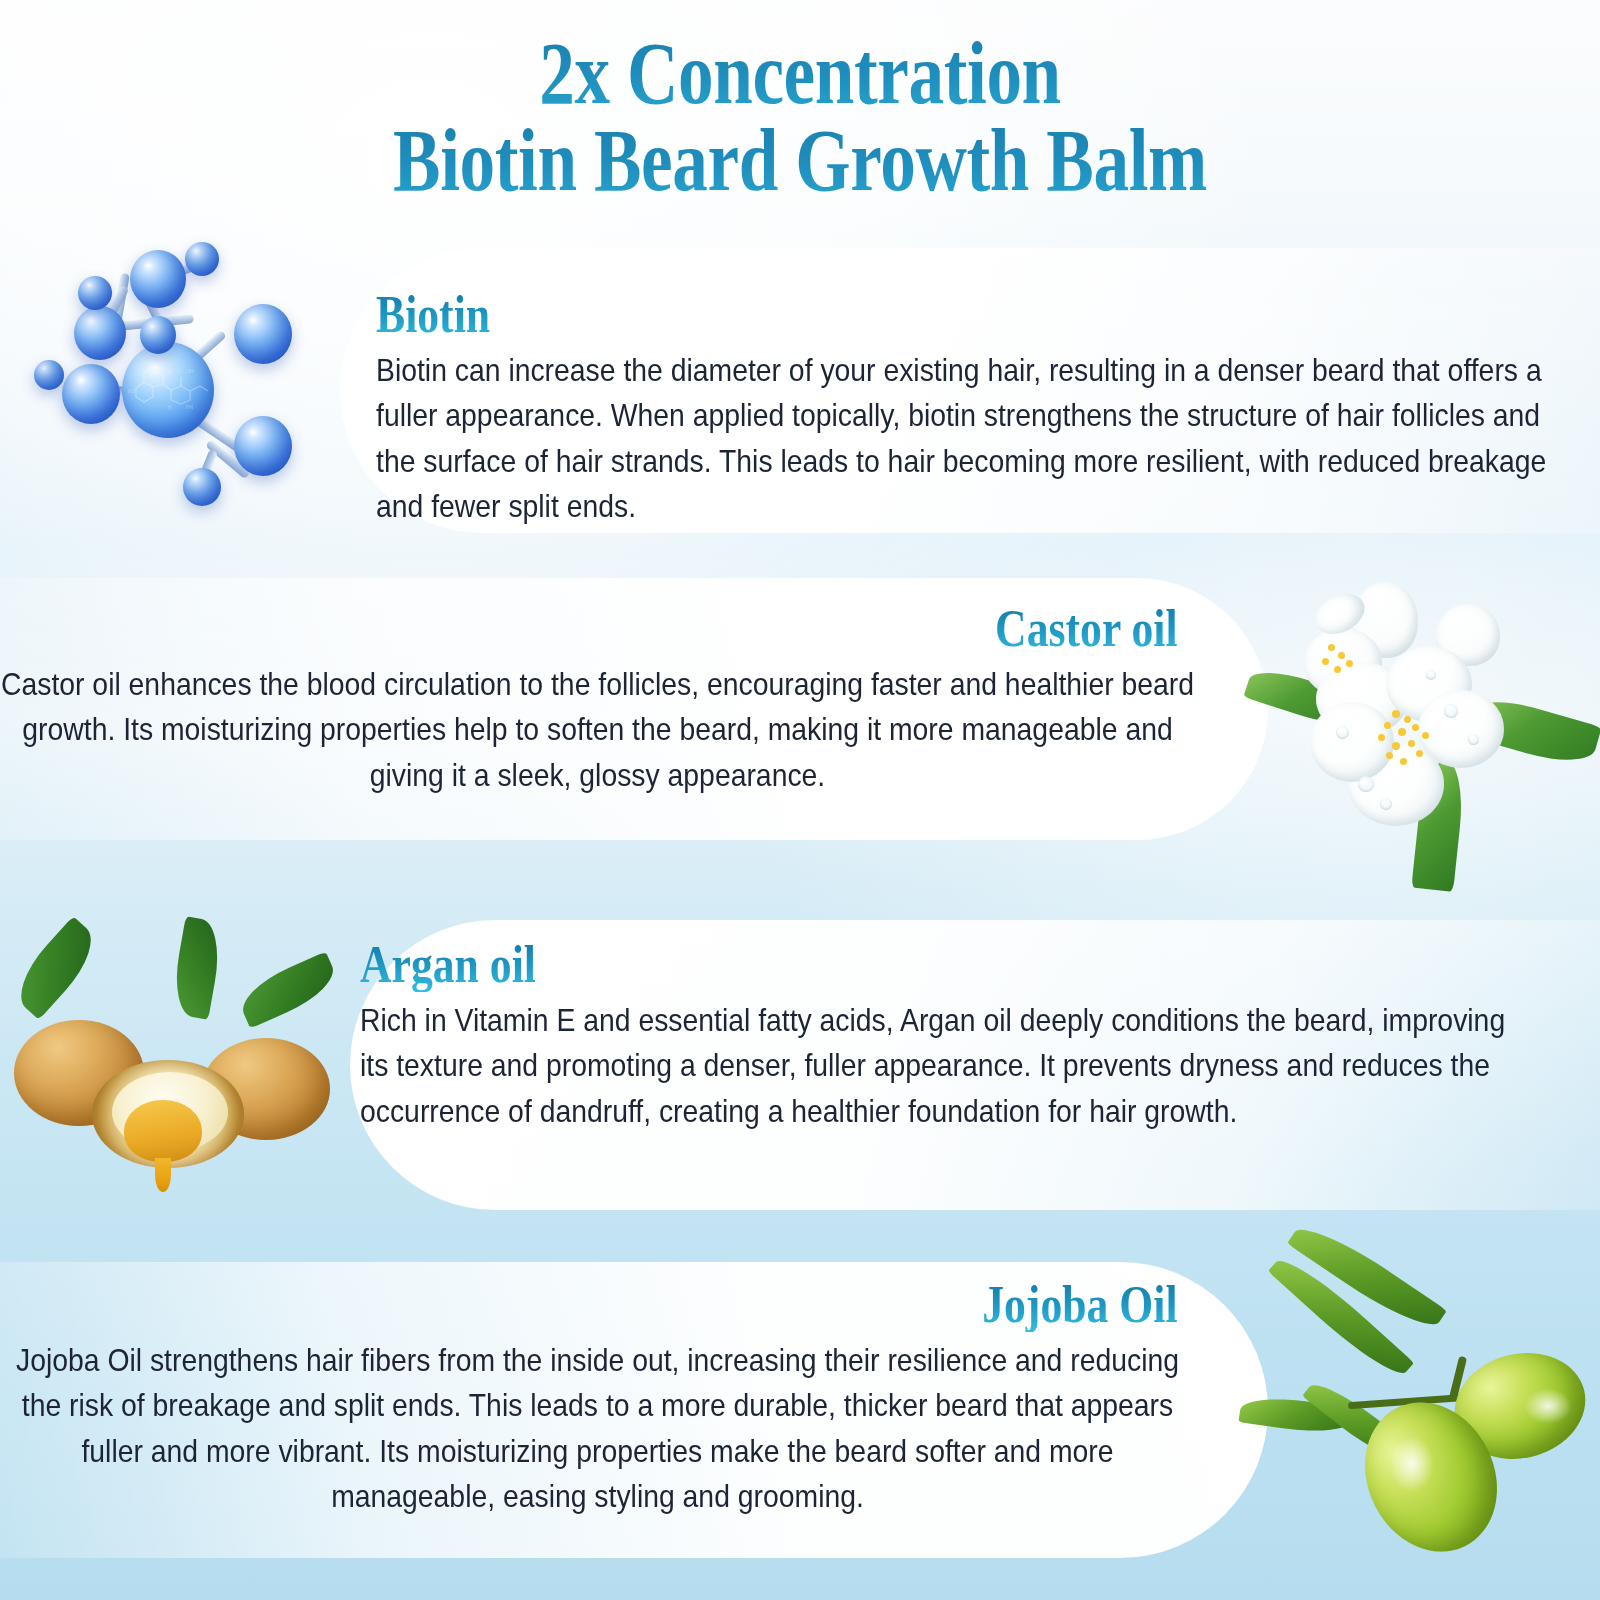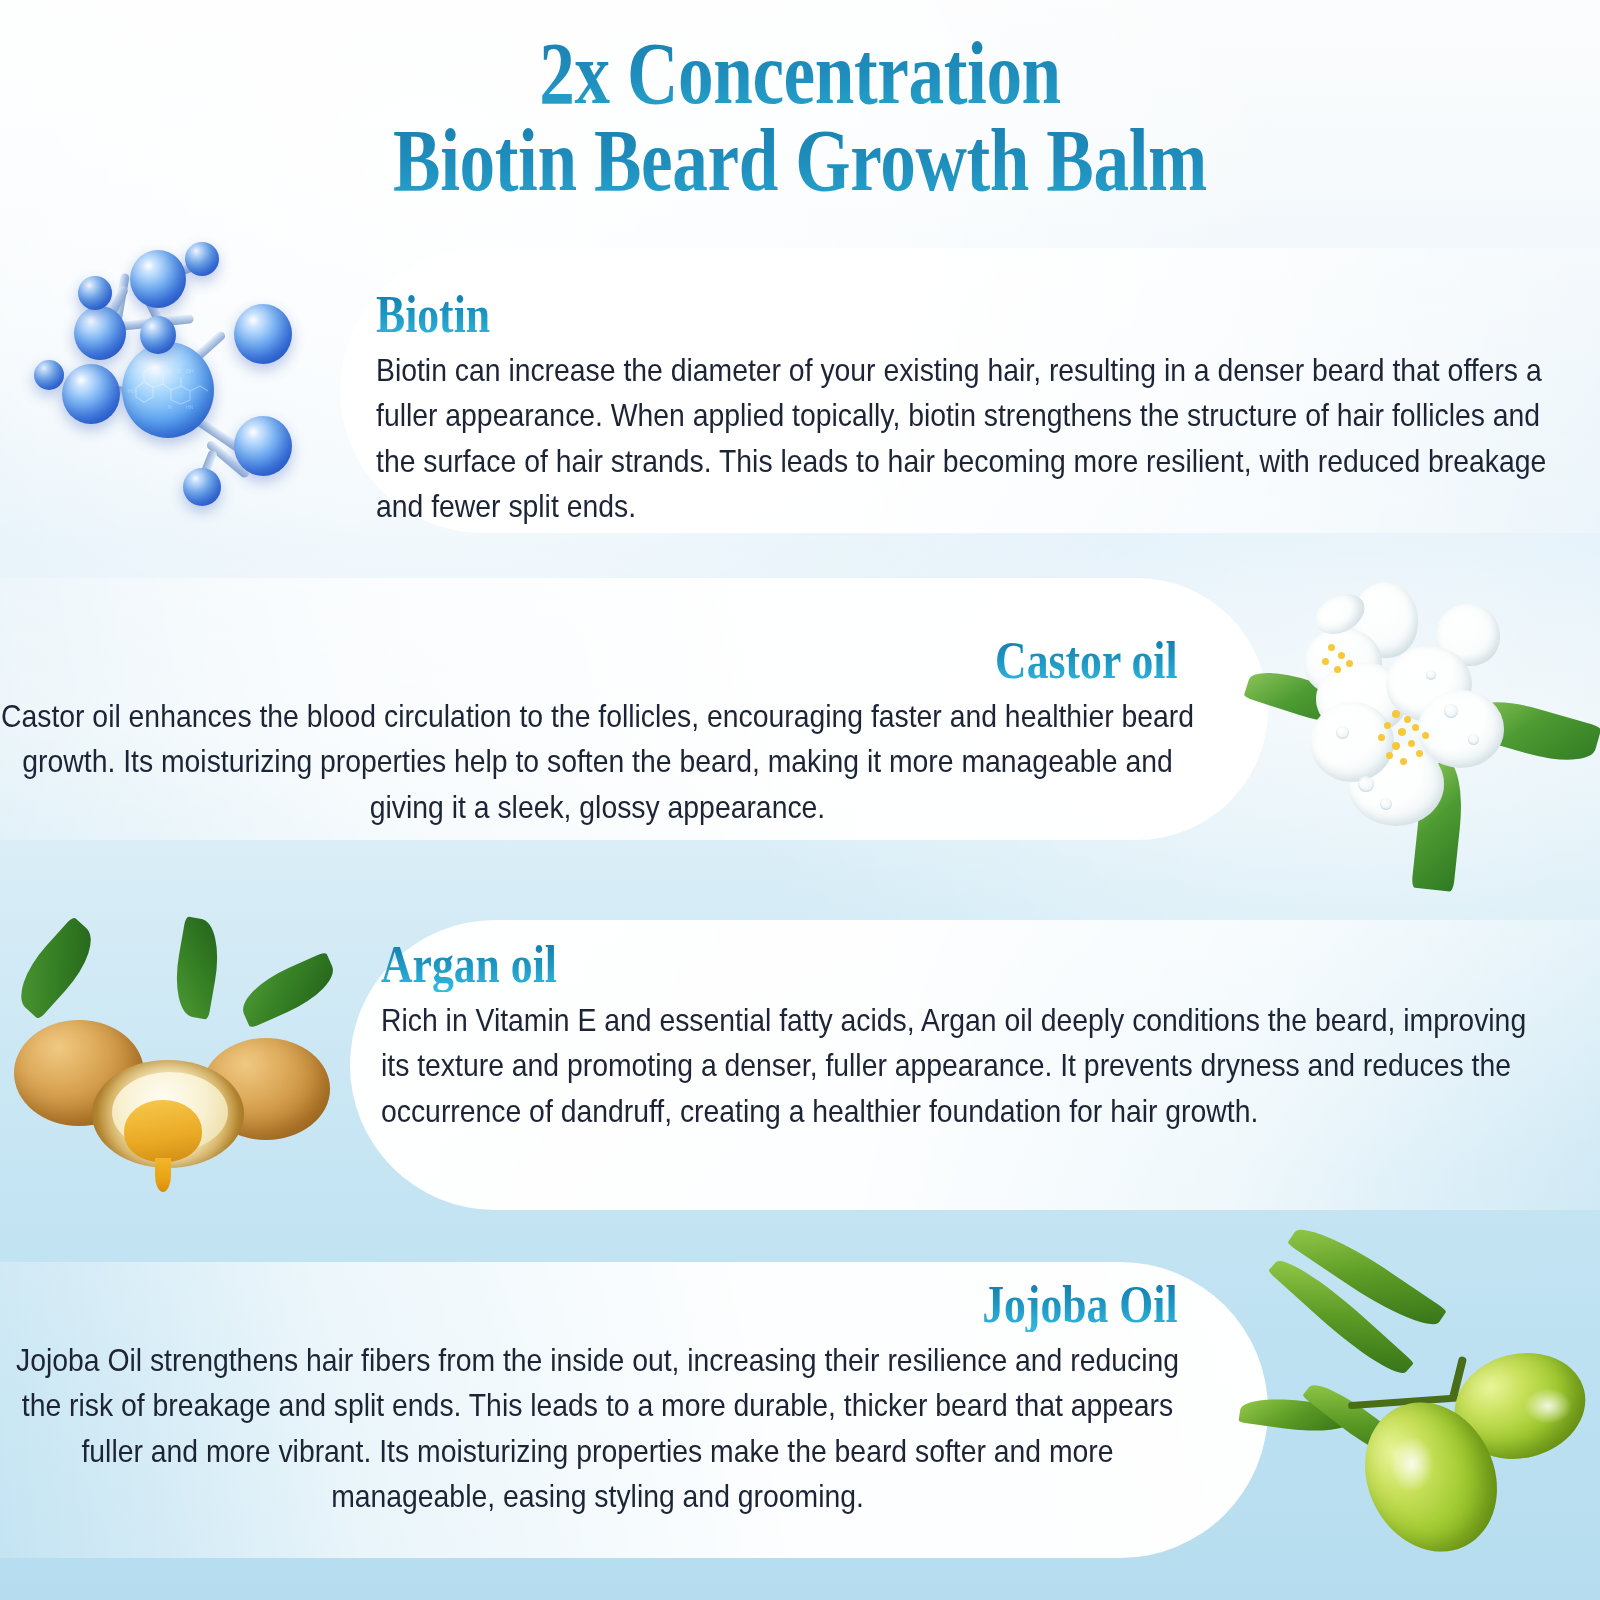--- a/index.html
+++ b/index.html
@@ -230,21 +230,21 @@
   <div class="atom" style="left:112px; top:12px;  width:56px; height:58px;"></div>
   <div class="atom" style="left:167px; top:4px;   width:34px; height:34px;"></div>
   <div class="atom" style="left:122px; top:78px;  width:36px; height:38px;"></div>
   <div class="atom" style="left:216px; top:66px;  width:58px; height:60px;"></div>
   <div class="atom" style="left:216px; top:178px; width:58px; height:60px;"></div>
   <div class="atom" style="left:165px; top:230px; width:38px; height:38px;"></div>
 </div>
 
 <div class="card card-left" style="left:0px; top:578px; width:1268px; height:262px;"></div>
 
-<div class="card-body" style="left:0px; top:602px; width:1196px;margin-top:32px;">
+<div class="card-body" style="left:0px; top:602px; width:1196px;">
   <div class="heading r" style="padding-right:22px;">Castor oil</div>
   <div class="para c" style="width:1327px; margin-left:-66px;">Castor oil enhances the blood circulation to the follicles, encouraging faster and healthier beard growth. Its moisturizing properties help to soften the beard, making it more manageable and giving it a sleek, glossy appearance.</div>
 </div>
 
 <div class="jasmine">
 
   <div class="leafg" style="left:6px;   top:118px; width:118px; height:36px; transform:rotate(18deg);"></div>
   <div class="leafg" style="left:226px; top:146px; width:132px; height:46px; transform:rotate(16deg);"></div>
   <div class="leafg" style="left:178px; top:198px; width:42px;  height:130px; transform:rotate(6deg); border-radius:60% 60% 10% 10%;"></div>
 
@@ -281,21 +281,21 @@
   <div class="drop" style="left:118px; top:214px; width:16px; height:16px;"></div>
   <div class="drop" style="left:140px; top:236px; width:12px; height:12px;"></div>
   <div class="drop" style="left:204px; top:142px; width:14px; height:14px;"></div>
   <div class="drop" style="left:228px; top:172px; width:11px; height:11px;"></div>
   <div class="drop" style="left:96px;  top:164px; width:13px; height:13px;"></div>
   <div class="drop" style="left:186px; top:108px; width:10px; height:10px;"></div>
 </div>
 
 <div class="card card-right" style="left:350px; top:920px; width:1250px; height:290px;"></div>
 
-<div class="card-body" style="left:381px; top:938px; width:1175px;">
+<div class="card-body" style="left:360px; top:938px; width:1175px;">
   <div class="heading l">Argan oil</div>
   <div class="para l" style="width:1300px;">Rich in Vitamin E and essential fatty acids, Argan oil deeply conditions the beard, improving its texture and promoting a denser, fuller appearance. It prevents dryness and reduces the occurrence of dandruff, creating a healthier foundation for hair growth.</div>
 </div>
 
 <div class="argan">
   <div class="leafa" style="left:6px;   top:34px;  width:100px; height:44px; transform:rotate(-48deg);"></div>
   <div class="leafa" style="left:148px; top:36px;  width:98px;  height:40px; transform:rotate(-80deg);"></div>
   <div class="leafa" style="left:238px; top:58px;  width:100px; height:40px; transform:rotate(-24deg);"></div>
   <div class="nut" style="left:14px;  top:108px; width:130px; height:106px;"></div>
   <div class="nut" style="left:202px; top:126px; width:128px; height:102px;"></div>

